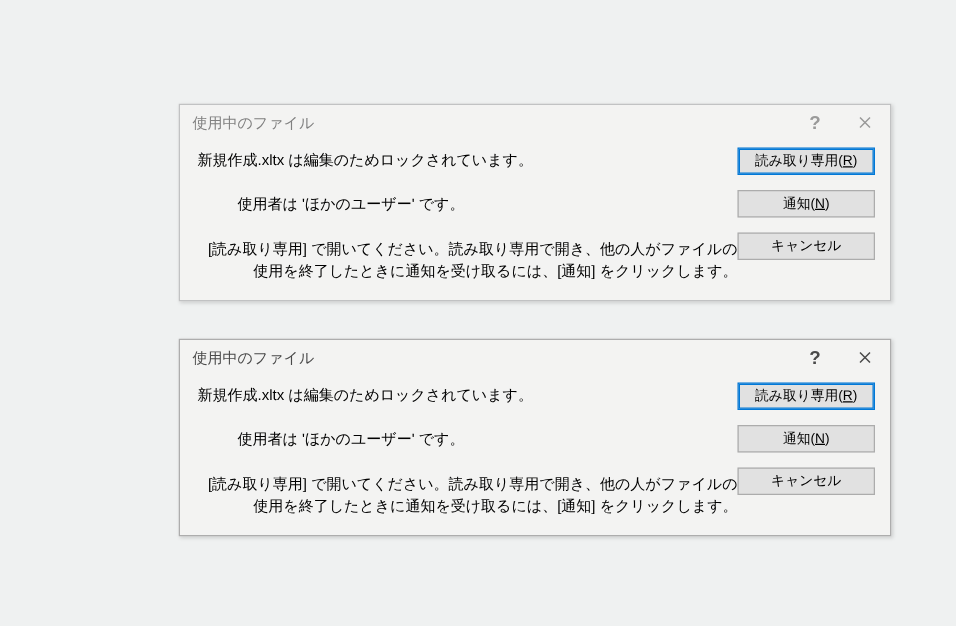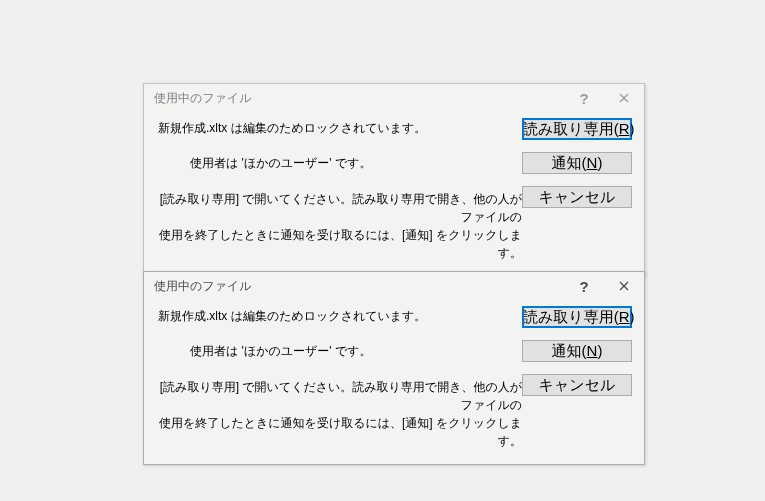--- a/index.html
+++ b/index.html
@@ -8,21 +8,21 @@
     width: 765px;
     height: 501px;
     background: #eff1f1;
     font-family: "Meiryo UI", "Yu Gothic UI", "MS PGothic", sans-serif;
     font-size: 12px;
     color: #000;
     overflow: hidden;
   }
   .dialog {
     position: absolute;
-    width: 502px;
+    width: 570px;
     background: #f3f3f2;
     border: 1px solid #c1c2c3;
     box-shadow: 1px 1px 3px rgba(0,0,0,0.15);
     box-sizing: border-box;
   }
   .dialog.top    { left: 143px; top: 83px; }
   .dialog.bottom { left: 143px; top: 271px; border-color:#adadad; }
   .titlebar {
     display: flex;
     align-items: center;
@@ -66,21 +66,21 @@
     display: flex;
     flex-direction: column;
     gap: 12px;
   }
   .btn {
     height: 22px;
     line-height: 20px;
     border: 1px solid #acacac;
     background: #e1e1e1;
     text-align: center;
-    font-size: 15px;
+    font-size: 11px;
     color:#000;
     box-sizing: border-box;
     white-space: nowrap;
   }
   .btn.default {
     border: 1px solid #0078d7;
     outline: 1px solid #0078d7;
     outline-offset: -2px;
     position: relative;
   }

